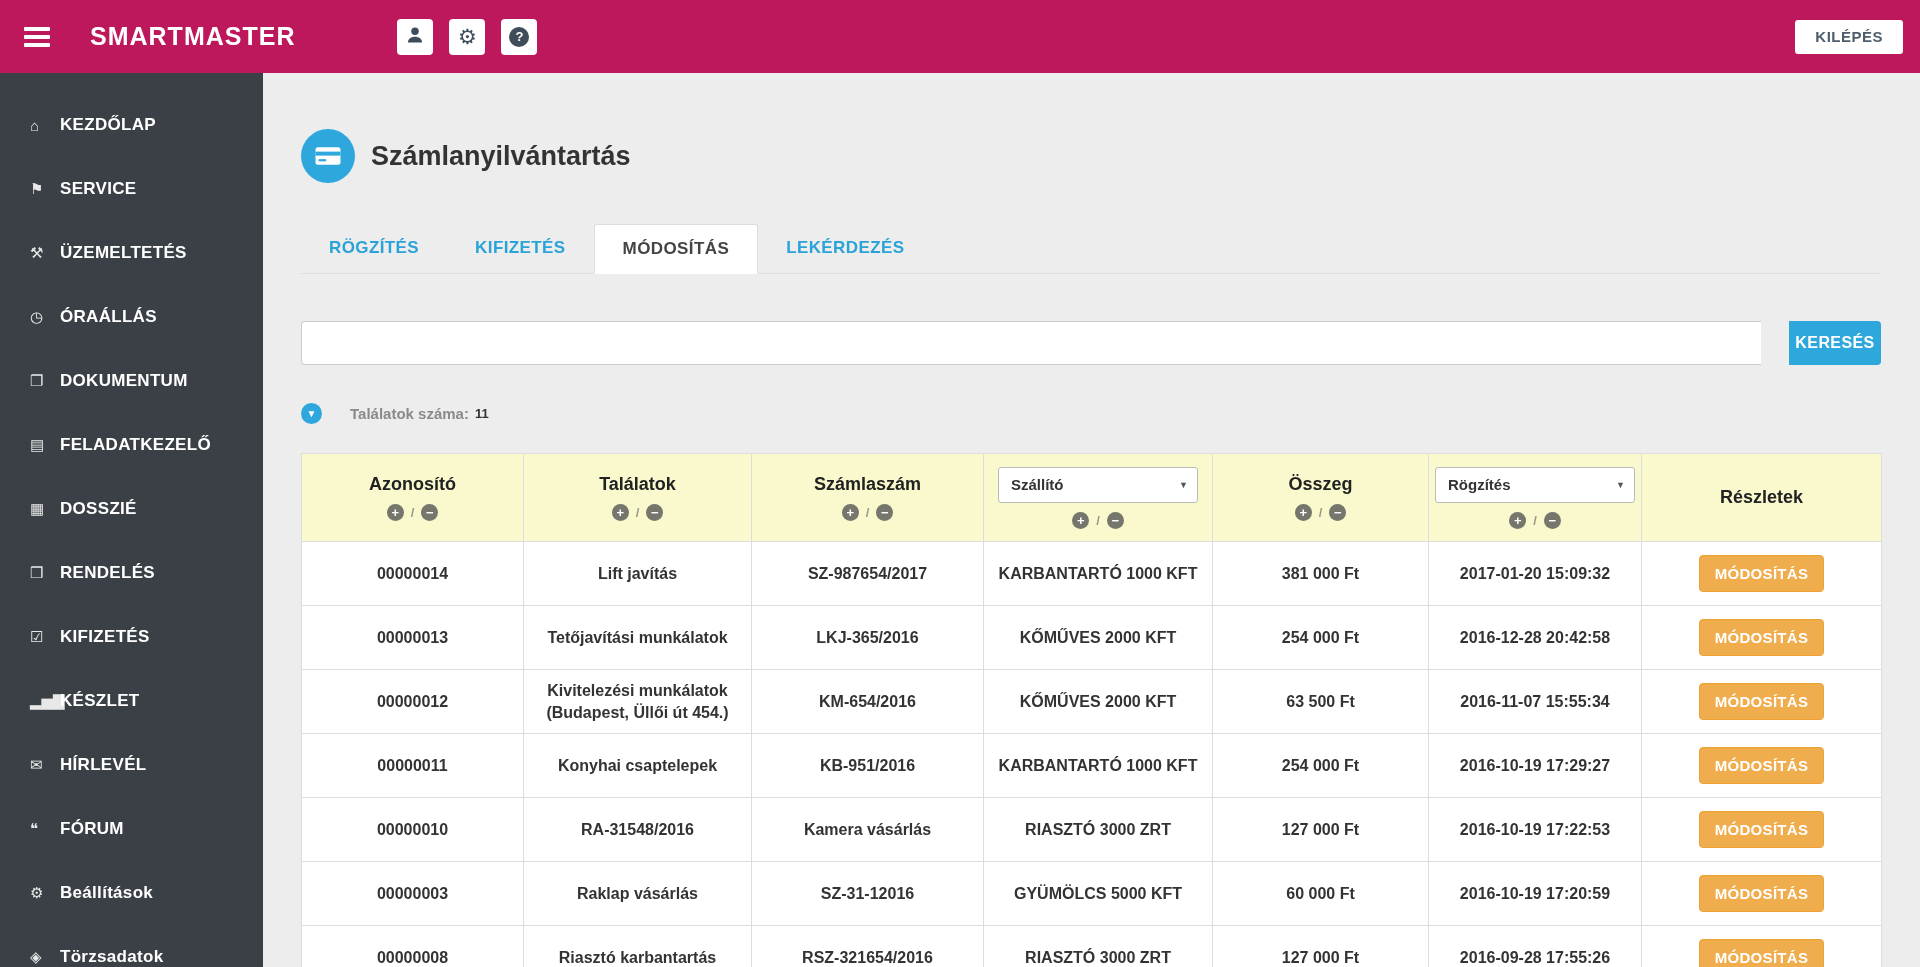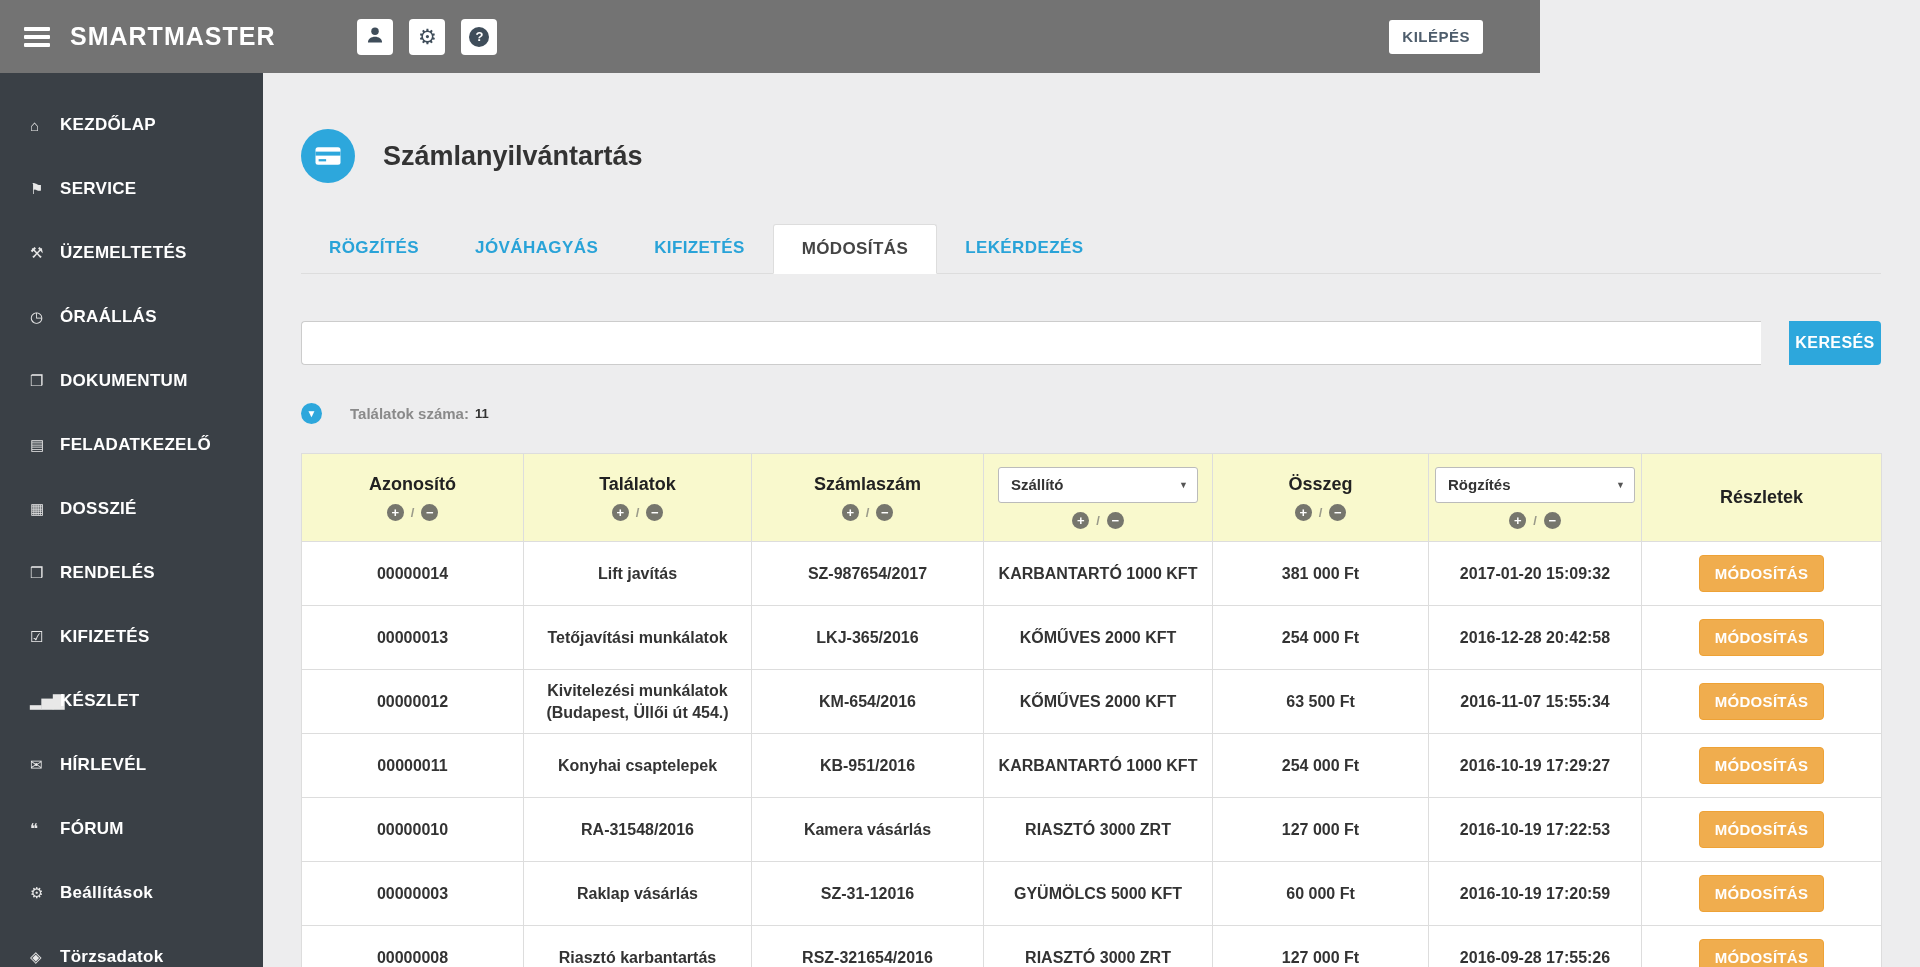--- a/index.html
+++ b/index.html
@@ -6,40 +6,40 @@
   html, body { width: 1920px; height: 967px; }
   body {
     overflow: hidden;
     font-family: "Liberation Sans", sans-serif;
     background: #ededee;
     position: relative;
   }
 
   
   .topbar {
-    position: absolute; top: 0; left: 0; width: 1540px; height: 73px;
-    background: #737373; display: flex; align-items: center; z-index: 20;
+    position: absolute; top: 0; left: 0; width: 1920px; height: 73px;
+    background: #be185d; display: flex; align-items: center; z-index: 20; gap: 20px;
   }
   .hamburger { margin-left: 24px; cursor: pointer; }
   .hamburger i { display: block; width: 26px; height: 4px; background: #fff; margin: 4px 0; border-radius: 1px; }
   .brand { color: #fff; font-size: 25px; font-weight: bold; letter-spacing: 1px; margin-left: 20px; }
   .topbar-icons { display: flex; gap: 16px; margin-left: 82px; }
   .tb-btn {
     width: 36px; height: 36px; background: #fff; border: none; border-radius: 4px;
     display: flex; align-items: center; justify-content: center; cursor: pointer;
   }
   .tb-btn .glyph { color: #3f4d5a; font-size: 21px; line-height: 1; }
   .help-circle {
     width: 20px; height: 20px; border-radius: 50%; background: #3f4d5a;
     color: #fff; font-size: 13px; font-weight: bold;
     display: flex; align-items: center; justify-content: center;
   }
   .logout-btn {
-    margin-left: auto; margin-right: 57px; background: #fff; color: #4e5d6c;
-    border: none; border-radius: 3px; height: 34px; padding: 0 13px;
+    margin-left: auto; margin-right: 17px; background: #fff; color: #4e5d6c;
+    border: none; border-radius: 3px; height: 34px; padding: 0 20px;
     font-family: inherit; font-weight: bold; font-size: 15px; cursor: pointer; letter-spacing: .5px;
   }
 
   
   .sidebar {
     position: absolute; top: 73px; left: 0; width: 263px; height: 894px;
     background: #3a4046; padding-top: 20px; overflow: hidden;
   }
   .side-item {
     display: flex; align-items: center; height: 64px; padding-left: 30px;
@@ -52,21 +52,21 @@
   .main {
     position: absolute; top: 73px; left: 263px; width: 1657px; height: 894px;
     padding: 0 39px 0 38px; overflow: hidden;
   }
 
   .page-header { margin-top: 56px; display: flex; align-items: center; }
   .circle-icon {
     width: 54px; height: 54px; border-radius: 50%; background: #2da7dc;
     display: flex; align-items: center; justify-content: center; flex: none;
   }
-  .page-title { margin-left: 28px; font-size: 27px; font-weight: bold; color: #333; }
+  .page-title { margin-left: 16px; font-size: 27px; font-weight: bold; color: #333; }
 
   .tabs { margin-top: 41px; display: flex; border-bottom: 1px solid #ddd; }
   .tab {
     padding: 14px 28px; color: #29a3d8; font-size: 17px; font-weight: bold;
     cursor: pointer; letter-spacing: .4px;
   }
   .tab.active {
     background: #fff; color: #444; border: 1px solid #ddd; border-bottom: 1px solid #fff;
     margin-bottom: -1px; border-radius: 3px 3px 0 0;
   }
@@ -224,21 +224,20 @@
           <rect x="2" y="5" width="20" height="14" rx="2" fill="#ffffff"></rect>
           <rect x="2" y="8.5" width="20" height="3.2" fill="#2da7dc"></rect>
           <rect x="4.5" y="14.5" width="6" height="1.8" fill="#2da7dc"></rect>
         </svg>
     </span>
     <h1 class="page-title">Számlanyilvántartás</h1>
   </div>
 
   <div class="tabs">
     <div class="tab">RÖGZÍTÉS</div>
-    <div class="tab">JÓVÁHAGYÁS</div>
     <div class="tab">KIFIZETÉS</div>
     <div class="tab active">MÓDOSÍTÁS</div>
     <div class="tab">LEKÉRDEZÉS</div>
   </div>
 
   <div class="search-row">
     <input class="search-input" type="text" value="" style="">
     <button class="search-btn">KERESÉS</button>
   </div>
 

